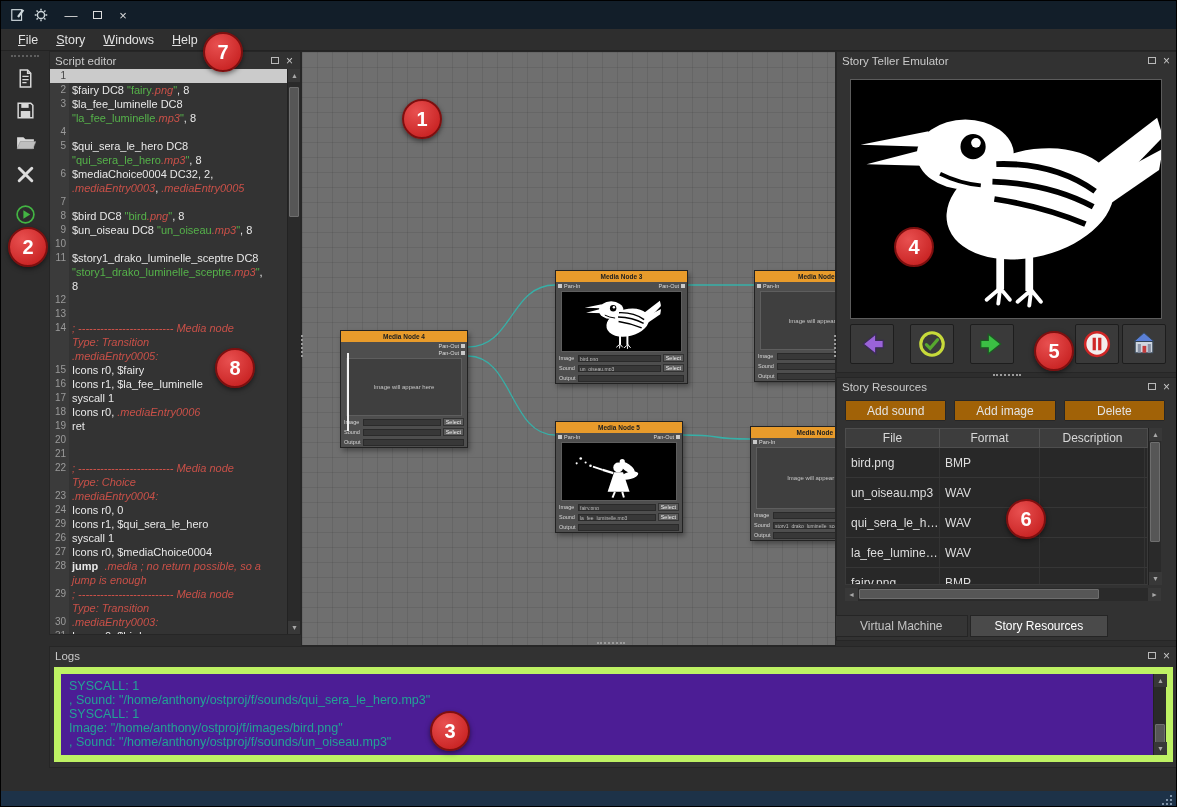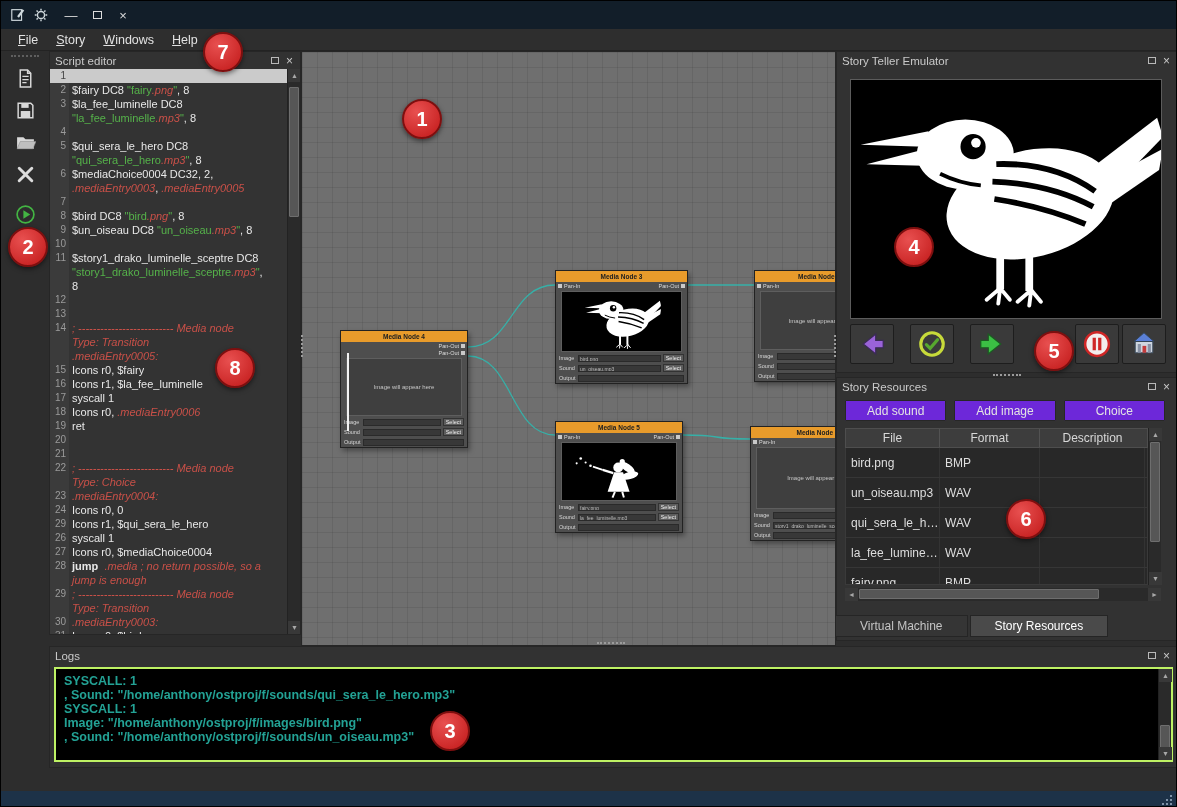--- a/index.html
+++ b/index.html
@@ -81,40 +81,40 @@
   .emu-screen{position:absolute;left:13px;top:27px;width:312px;height:240px;background:#000;border:1px solid #5c5c5c;}
   .emu-art{width:100%;height:100%;display:block;}
   .emu-buttons{position:absolute;left:13px;top:272px;width:316px;height:40px;}
   .emu-btn{position:absolute;top:0;width:44px;height:40px;background:#3a3a3a;border:1px solid #1d1d1d;border-radius:2px;display:flex;align-items:center;justify-content:center;}
   .emu-btn svg{width:30px;height:30px;}
   .emu-btn.b0{left:0;} .emu-btn.b1{left:60px;} .emu-btn.b2{left:120px;} .emu-btn.b3{left:225px;} .emu-btn.b4{left:272px;}
 
   
   #dock-res{left:835px;top:376px;width:342px;height:264px;}
   .res-buttons{position:absolute;left:8px;top:22px;width:320px;display:flex;gap:8px;}
-  .res-btn{flex:1;height:21px;background:#6d28d9;border:1px solid #272727;color:#e3e3e3;font-size:12px;display:flex;align-items:center;justify-content:center;border-radius:1px;}
+  .res-btn{flex:1;height:21px;background:#a16207;border:1px solid #272727;color:#e3e3e3;font-size:12px;display:flex;align-items:center;justify-content:center;border-radius:1px;}
   .res-table{position:absolute;left:8px;top:50px;width:303px;}
   .res-head{display:flex;height:20px;background:#3d3d3d;border:1px solid #4e4e4e;}
   .hcell{font-size:12px;color:#d8d8d8;display:flex;align-items:center;justify-content:center;border-right:1px solid #525252;}
   .col0{width:94px;} .col1{width:100px;} .col2{width:105px;border-right:none;text-align:center;}
   .res-body{height:137px;overflow:hidden;background:#282828;border:1px solid #3a3a3a;border-top:none;}
   .res-row{display:flex;height:30px;border-bottom:1px solid #363636;}
   .rcell{font-size:12px;color:#dedede;display:flex;align-items:center;padding-left:5px;border-right:1px solid #333;overflow:hidden;white-space:nowrap;}
   .res-vscroll{position:absolute;left:311px;top:50px;width:13px;height:157px;background:#2a2a2a;}
   .res-hscroll{position:absolute;left:8px;top:210px;width:316px;height:13px;background:#2a2a2a;}
   .harr{position:absolute;top:0;width:13px;height:13px;color:#a8a8a8;font-size:7px;display:flex;align-items:center;justify-content:center;background:#383838;}
   .harr.lf{left:0;} .harr.rt{right:0;}
   .hthumb{position:absolute;left:14px;top:1px;width:240px;height:10px;background:#565656;border:1px solid #6e6e6e;border-radius:1px;}
   .res-tabs{position:absolute;left:-2px;top:237px;display:flex;}
   .dock-tab{height:22px;padding:0 24px;font-size:12px;background:#353535;border:1px solid #252525;color:#c4c4c4;display:flex;align-items:center;margin-right:2px;}
   .dock-tab.active{background:#4a4a4a;color:#fff;}
 
   
   #dock-logs{left:48px;top:645px;width:1129px;height:122px;}
-  .logs-box{position:absolute;left:4px;top:20px;right:4px;bottom:5px;background:#000000;border:2px solid #bef264;display:flex;font-weight:bold;}
+  .logs-box{position:absolute;left:4px;top:20px;right:4px;bottom:5px;background:#4c1d95;border:7px solid #bef264;display:flex;}
   .logs-text{flex:1;padding:5px 8px;overflow:hidden;}
   .log-line{font-size:12.5px;line-height:14px;color:#23a295;white-space:pre;}
 
   
   .statusbar{position:absolute;left:0;top:790px;width:100%;height:17px;background:#1d3248;}
   .grip{position:absolute;right:4px;bottom:3px;width:11px;height:11px;}
   .grip::before{content:"";position:absolute;width:2px;height:2px;right:0;bottom:0;background:#7f93a8;box-shadow:-4px 0 #7f93a8,-8px 0 #7f93a8,0 -4px #7f93a8,-4px -4px #7f93a8,0 -8px #7f93a8;}
 
   
   .splitter-v{position:absolute;height:22px;width:0;border-left:2px dotted #9b9b9b;}
@@ -473,21 +473,21 @@
   <div class="dock" id="dock-res">
     <div class="dock-title">
       <span>Story Resources</span>
       <span class="spacer"></span>
       <span class="dock-float"></span>
       <span class="dock-close">×</span>
     </div>
     <div class="res-buttons">
         <div class="res-btn">Add sound</div>
         <div class="res-btn">Add image</div>
-        <div class="res-btn">Choice</div>
+        <div class="res-btn">Delete</div>
       </div>
     <div class="res-table">
       <div class="res-head">
           <div class="hcell col0">File</div>
           <div class="hcell col1">Format</div>
           <div class="hcell col2">Description</div>
         </div>
       <div class="res-body">
           <div class="res-row">
             <div class="rcell col0">bird.png</div>

